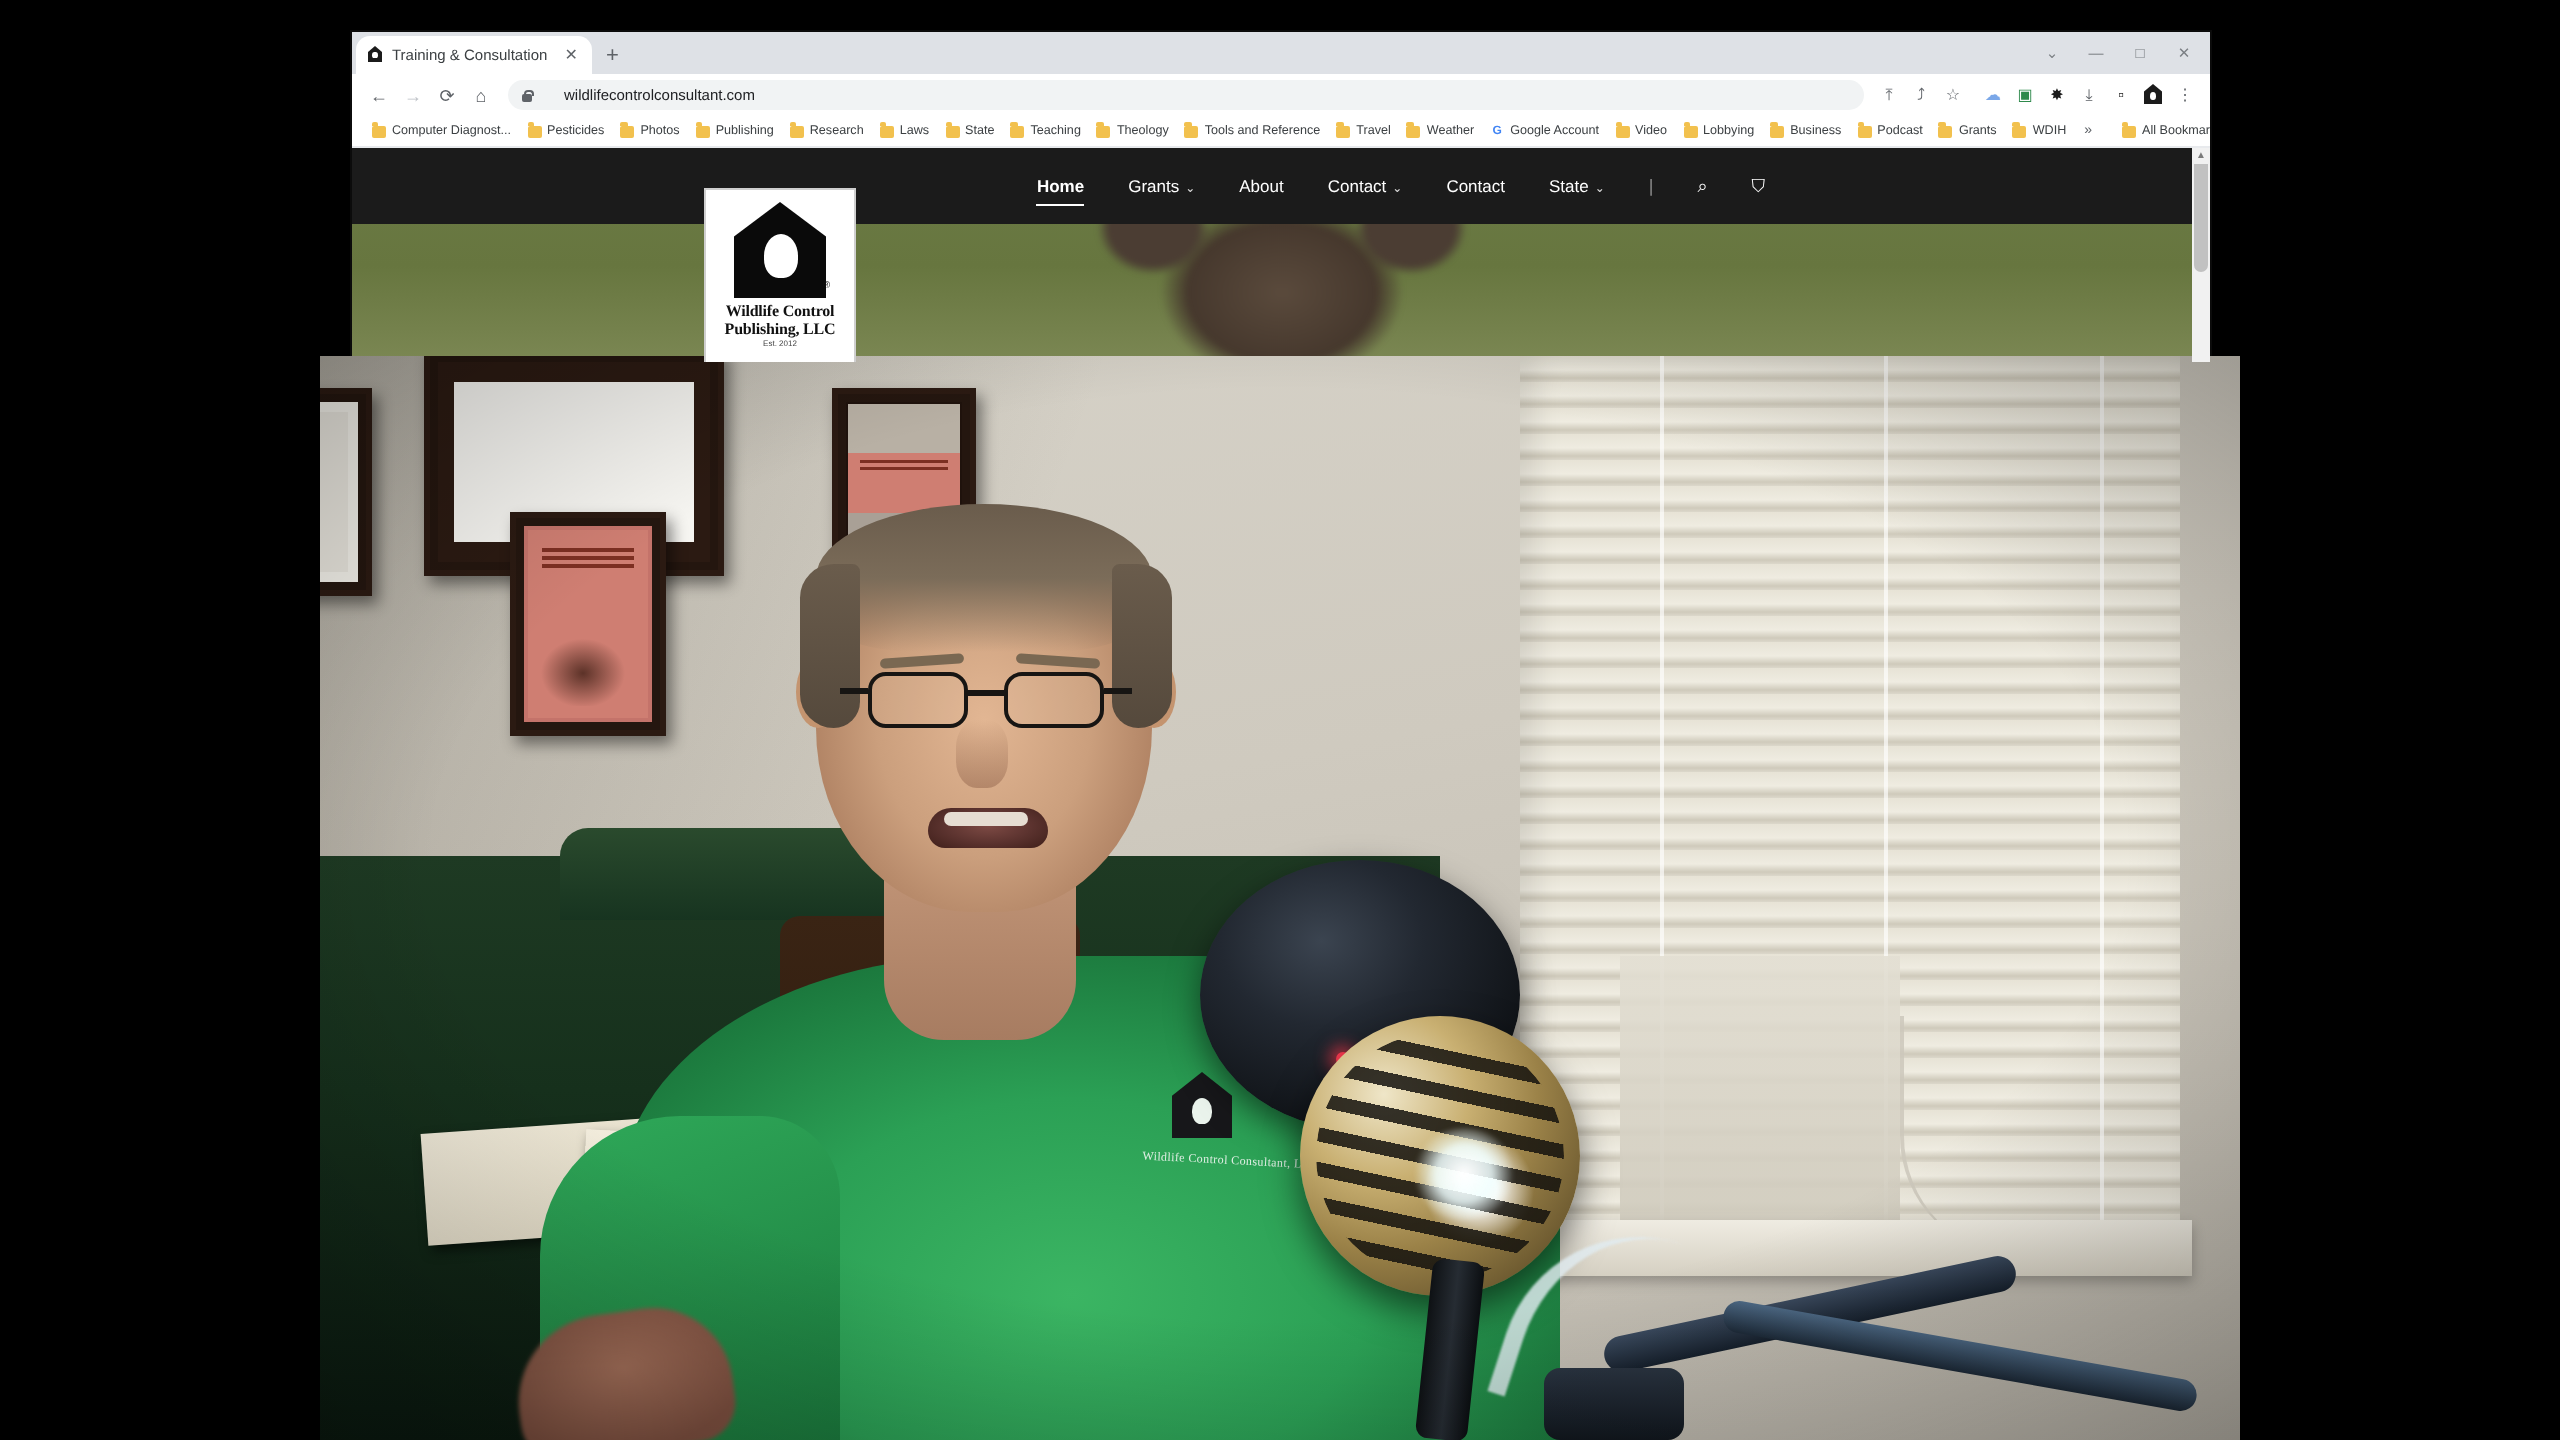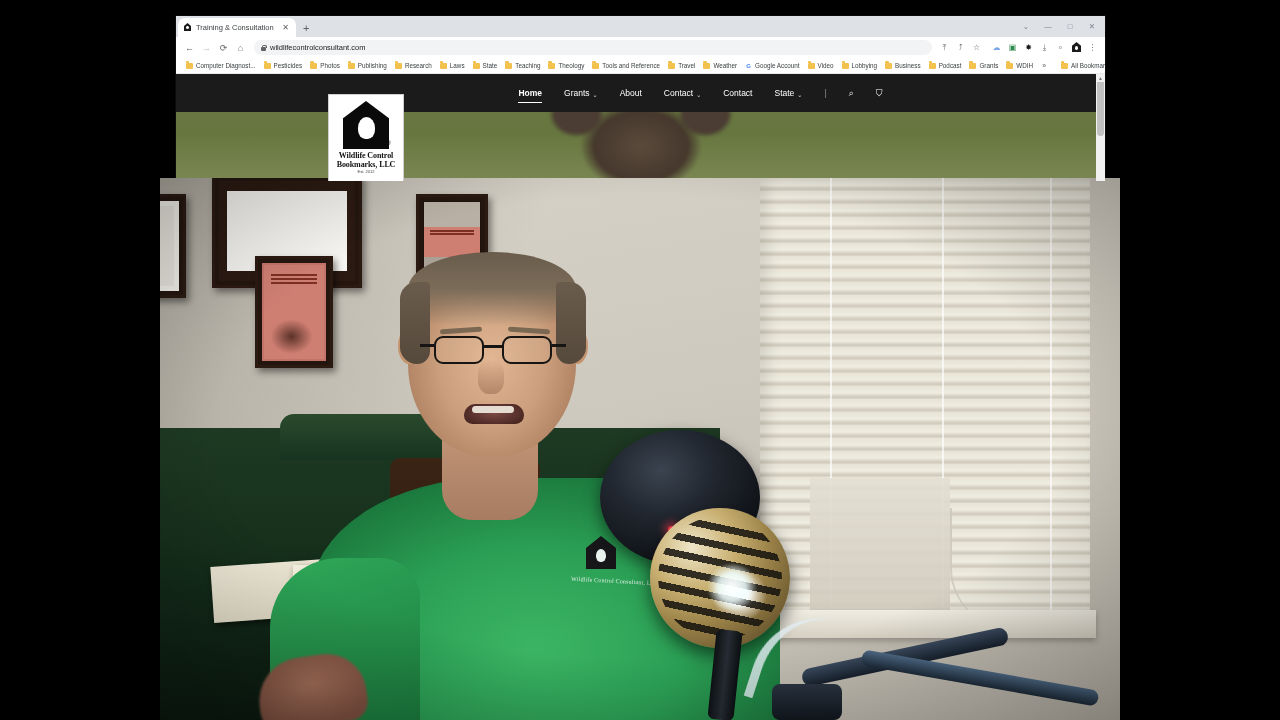--- a/index.html
+++ b/index.html
@@ -41,21 +41,21 @@
   .wc { width:22px; height:20px; display:flex; align-items:center; justify-content:center;
         font-size:7.5px; color:#7b7f84; }
 
   
   .toolbar { height:21px; background:#fff; display:flex; align-items:center; padding:0 5px; gap:0px; }
   .navbtn { width:17px; height:17px; display:flex; align-items:center; justify-content:center;
             font-size:9px; color:#5f6368; }
   .navbtn.dim { color:#bdc1c6; }
   .omnibox {
     flex:1 1 auto; height:15px; background:#f1f3f4; border-radius:8px;
-    display:flex; align-items:center; gap:4px; padding:0 7px; margin:0 5px;
+    display:flex; align-items:center; gap:16px; padding:0 7px; margin:0 5px;
     font-size:7.5px; color:#202124;
   }
   .lock { width:5px; height:6px; position:relative; flex:0 0 5px; }
   .lock:before{content:"";position:absolute;left:0;bottom:0;width:5px;height:3.2px;background:#5f6368;border-radius:1px;}
   .lock:after{content:"";position:absolute;left:1.2px;top:0;width:2.6px;height:2.6px;border:0.8px solid #5f6368;border-bottom:none;border-radius:2px 2px 0 0;}
   .tb-icons { display:flex; align-items:center; gap:1px; }
   .tbi { width:15px; height:15px; display:flex; align-items:center; justify-content:center; font-size:8px; color:#5f6368; }
   .tbi.sep { margin-left:4px; }
   .tbi.blue  { color:#7aa7e8; }
   .tbi.green { color:#2f8a4c; }
@@ -99,21 +99,21 @@
   .navlinks { margin-left:auto; margin-right:auto; display:flex; align-items:center; gap:22px;
               padding-left:120px; }
   .navlink { font-size:8.5px; color:#ffffff; display:flex; align-items:flex-end; gap:3px; white-space:nowrap; }
   .navlink.active { position:relative; font-weight:bold; }
   .navlink.active:after{ content:""; position:absolute; left:0; right:0; bottom:-5px; height:1px; background:#fff; }
   .caret { font-size:6px; opacity:.85; }
   .nav-sep { color:#8b8b8b; font-size:9px; }
   .nav-ico { color:#fff; font-size:9px; display:flex; align-items:center; }
 
   .logo-card {
-    position:absolute; left:152px; top:20px; width:76px; height:96px; z-index:4;
+    position:absolute; left:176px; top:20px; width:76px; height:96px; z-index:4;
     background:#fff; border:1px solid #cfcfcf; padding:4px 3px 2px;
     display:flex; flex-direction:column; align-items:center;
   }
   .logo-mark { width:52px; height:52px; position:relative; }
   .logo-mark:before {
     content:""; position:absolute; left:3px; top:2px; width:46px; height:48px; background:#0a0a0a;
     clip-path:polygon(50% 0,100% 36%,100% 100%,0 100%,0 36%);
   }
   .logo-mark:after {
     content:""; position:absolute; left:18px; top:18px; width:17px; height:22px; background:#fff;
@@ -444,21 +444,21 @@
           <span class="nav-ico">⌕</span>
           <span class="nav-ico">⛉</span>
         </div>
       </div>
 
       <div class="logo-card">
         <div class="logo-mark">
           <span class="logo-reg">®</span>
         </div>
         <div class="logo-t1">Wildlife Control</div>
-        <div class="logo-t2">Bookmarks, LLC</div>
+        <div class="logo-t2">Publishing, LLC</div>
         <div class="logo-sub">Est. 2012</div>
       </div>
 
       <div class="scrollbar">
         <div class="scrollthumb"></div>
       </div>
       <div class="scroll-up">▲</div>
     </div>
   </div>
 

